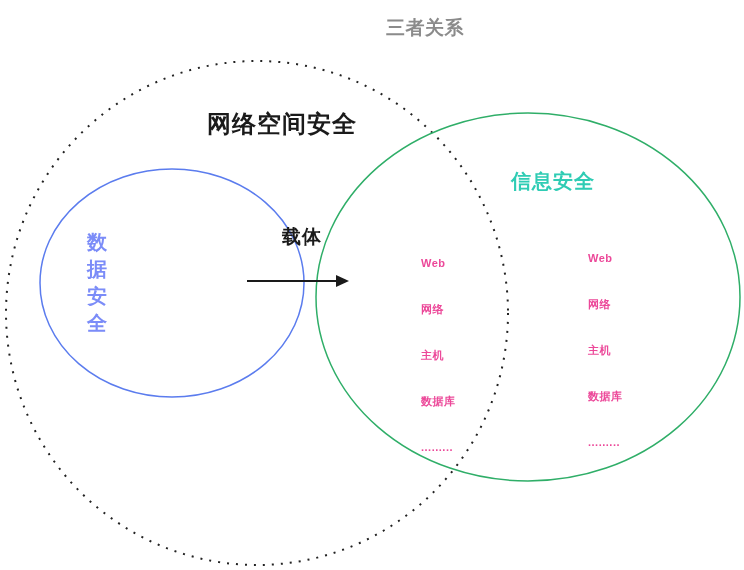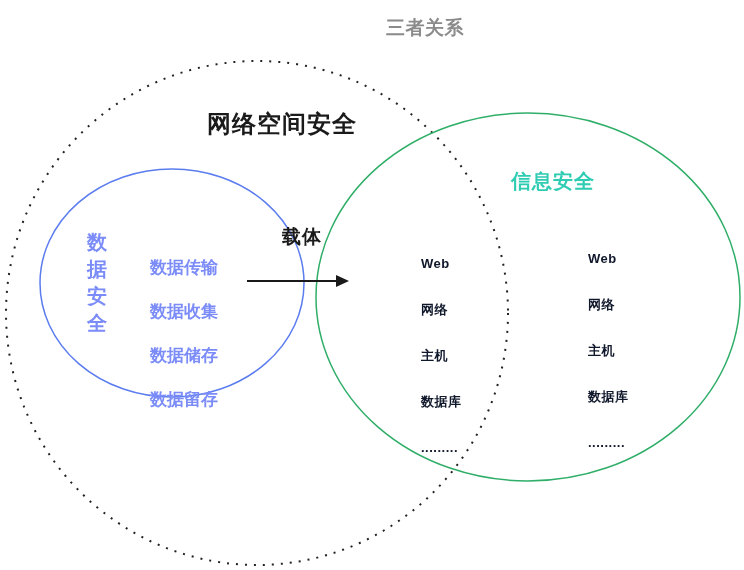--- a/index.html
+++ b/index.html
@@ -64,23 +64,23 @@
     letter-spacing: 1px;
   }
   .info-label {
     left: 511px;
     top: 168px;
     font-size: 20px;
     color: #2fccb4;
     letter-spacing: 1px;
   }
   .teal-col {
-    font-size: 13px;
+    font-size: 11px;
     line-height: 23px;
-    color: #0f172a;
+    color: #ec4899;
     letter-spacing: 0.5px;
   }
   .teal-col-overlap {
     left: 421px;
     top: 229px;
   }
   .teal-col-outer {
     left: 588px;
     top: 224px;
   }
@@ -104,26 +104,20 @@
     <line x1="247" y1="281" x2="336" y2="281" stroke-width="2" stroke="#1a1a1a"></line>
     <polygon points="336,275 349,281 336,287" fill="#1a1a1a"></polygon>
   </svg>
 
   <div class="txt diagram-title">三者关系</div>
 
   <div class="txt cyberspace-label">网络空间安全</div>
 
   <div class="txt data-security-label">数据安全</div>
 
-  <div class="txt data-items">
-    <div>数据传输</div>
-    <div>数据收集</div>
-    <div>数据储存</div>
-    <div>数据留存</div>
-  </div>
 
   <div class="txt carrier-label">载体</div>
 
   <div class="txt info-label">信息安全</div>
 
   <div class="txt teal-col teal-col-overlap">
     <div>Web</div>
     <div>网络</div>
     <div>主机</div>
     <div>数据库</div>

